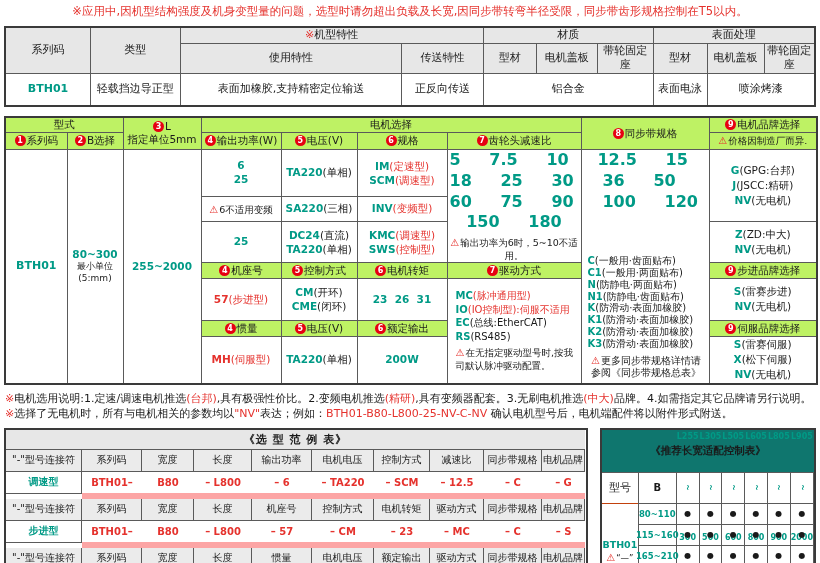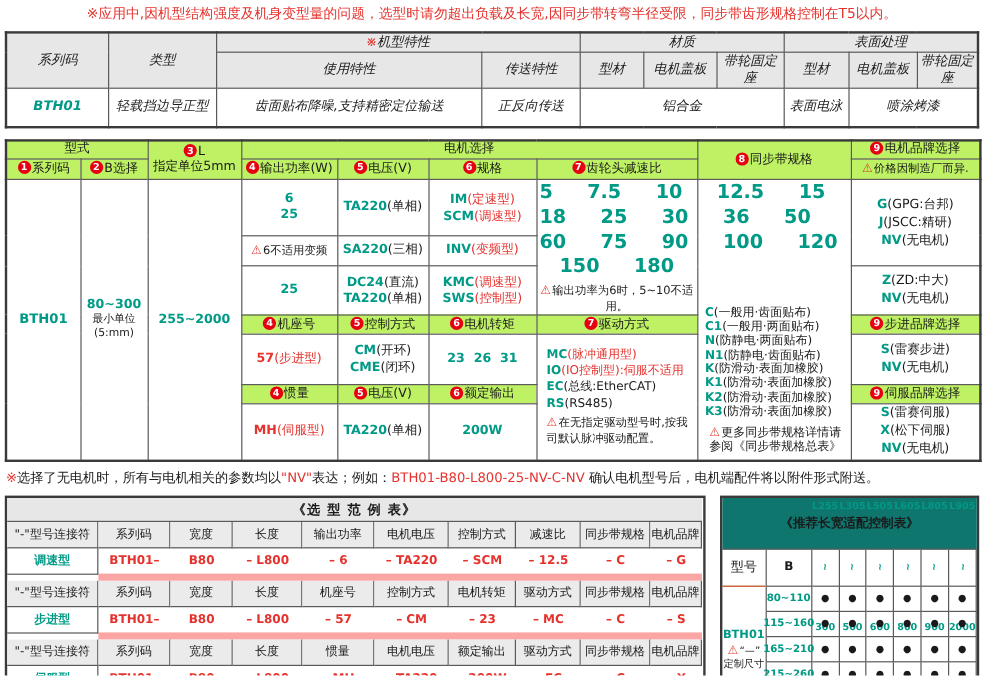--- a/index.html
+++ b/index.html
@@ -10,21 +10,21 @@
   .teal{color:#009a86;font-weight:bold;}
   .pre{white-space:pre;}
   .topnote{font-size:11.5px;margin:1px 0 7px 0;text-align:center;}
   .badge{display:inline-block;width:11px;height:11px;border-radius:50%;background:#e60012;color:#fff;
     font-size:8px;line-height:11px;text-align:center;font-weight:bold;vertical-align:1px;margin-right:1px;}
   .warn{color:#e5322d;font-size:10px;font-weight:bold;margin-right:1px;}
   table.t{border-collapse:collapse;table-layout:fixed;border:2px solid #3a3a3a;}
   table.t td{border:1px solid #5a5a5a;text-align:center;vertical-align:middle;padding:0 2px;line-height:1.3;}
   .gray{background:#e7e7e7;}
   #t1{width:812px;font-size:11px;}
-  #t1 td{height:15px;font-style:italic;}
+  #t1 td{height:15px;}
   #t1 tr.data td{height:31px;}
   #t2{width:812px;font-size:10.5px;margin-top:9px;}
   .hrow td{background:#bef264;font-size:10.5px;}
   .cell-sub{font-size:9px;color:#222;font-weight:normal;}
   .code-line{line-height:1.35;}
   .belt-cell{vertical-align:bottom !important;text-align:left !important;padding:3px 4px 4px 6px !important;}
   .belt-cell .li{font-size:10px;line-height:1.18;}
   .belt-note{margin-top:5px;font-size:10px;line-height:1.2;text-align:center;}
   .gear-nums{font-size:16px;letter-spacing:0;word-spacing:4px;}
   .gear-warn,.drv-warn{font-size:9.5px;margin-top:3px;}
@@ -99,21 +99,21 @@
       <td>型材</td>
       <td>电机盖板</td>
       <td>带轮固定座</td>
       <td>型材</td>
       <td>电机盖板</td>
       <td>带轮固定座</td>
     </tr>
     <tr class="data">
       <td class="teal">BTH01</td>
       <td>轻载挡边导正型</td>
-      <td>齿面贴布降噪,支持精密定位输送</td>
+      <td>表面加橡胶,支持精密定位输送</td>
       <td>正反向传送</td>
       <td colspan="3">铝合金</td>
       <td>表面电泳</td>
       <td colspan="2">喷涂烤漆</td>
     </tr>
   </tbody>
     </table>
 
   <table class="t" id="t2">
     <colgroup>
@@ -257,20 +257,21 @@
 
       <div class="li"><span class="teal">S</span><span>(雷赛伺服)</span></div>
             <div class="li"><span class="teal">X</span><span>(松下伺服)</span></div>
             <div class="li"><span class="teal">NV</span><span>(无电机)</span></div>
           </td>
     </tr>
   </tbody>
     </table>
 
   <div class="notes">
+    <div><span class="red">※</span><span>电机选用说明:1.定速/调速电机推选</span><span class="red">(台邦)</span><span>,具有极强性价比。2.变频电机推选</span><span class="red">(精研)</span><span>,具有变频器配套。3.无刷电机推选</span><span class="red">(中大)</span><span>品牌。4.如需指定其它品牌请另行说明。</span></div>
     <div><span class="red">※</span><span>选择了无电机时，所有与电机相关的参数均以</span><span class="red">"NV"</span><span>表达；例如：</span><span class="red">BTH01-B80-L800-25-NV-C-NV</span><span> 确认电机型号后，电机端配件将以附件形式附送。</span></div>
   </div>
 
   <div class="bottom">
 
     <div class="ex">
       <div class="etitle">《选 型 范 例 表》</div>
       <div style="display:contents">
         
       

